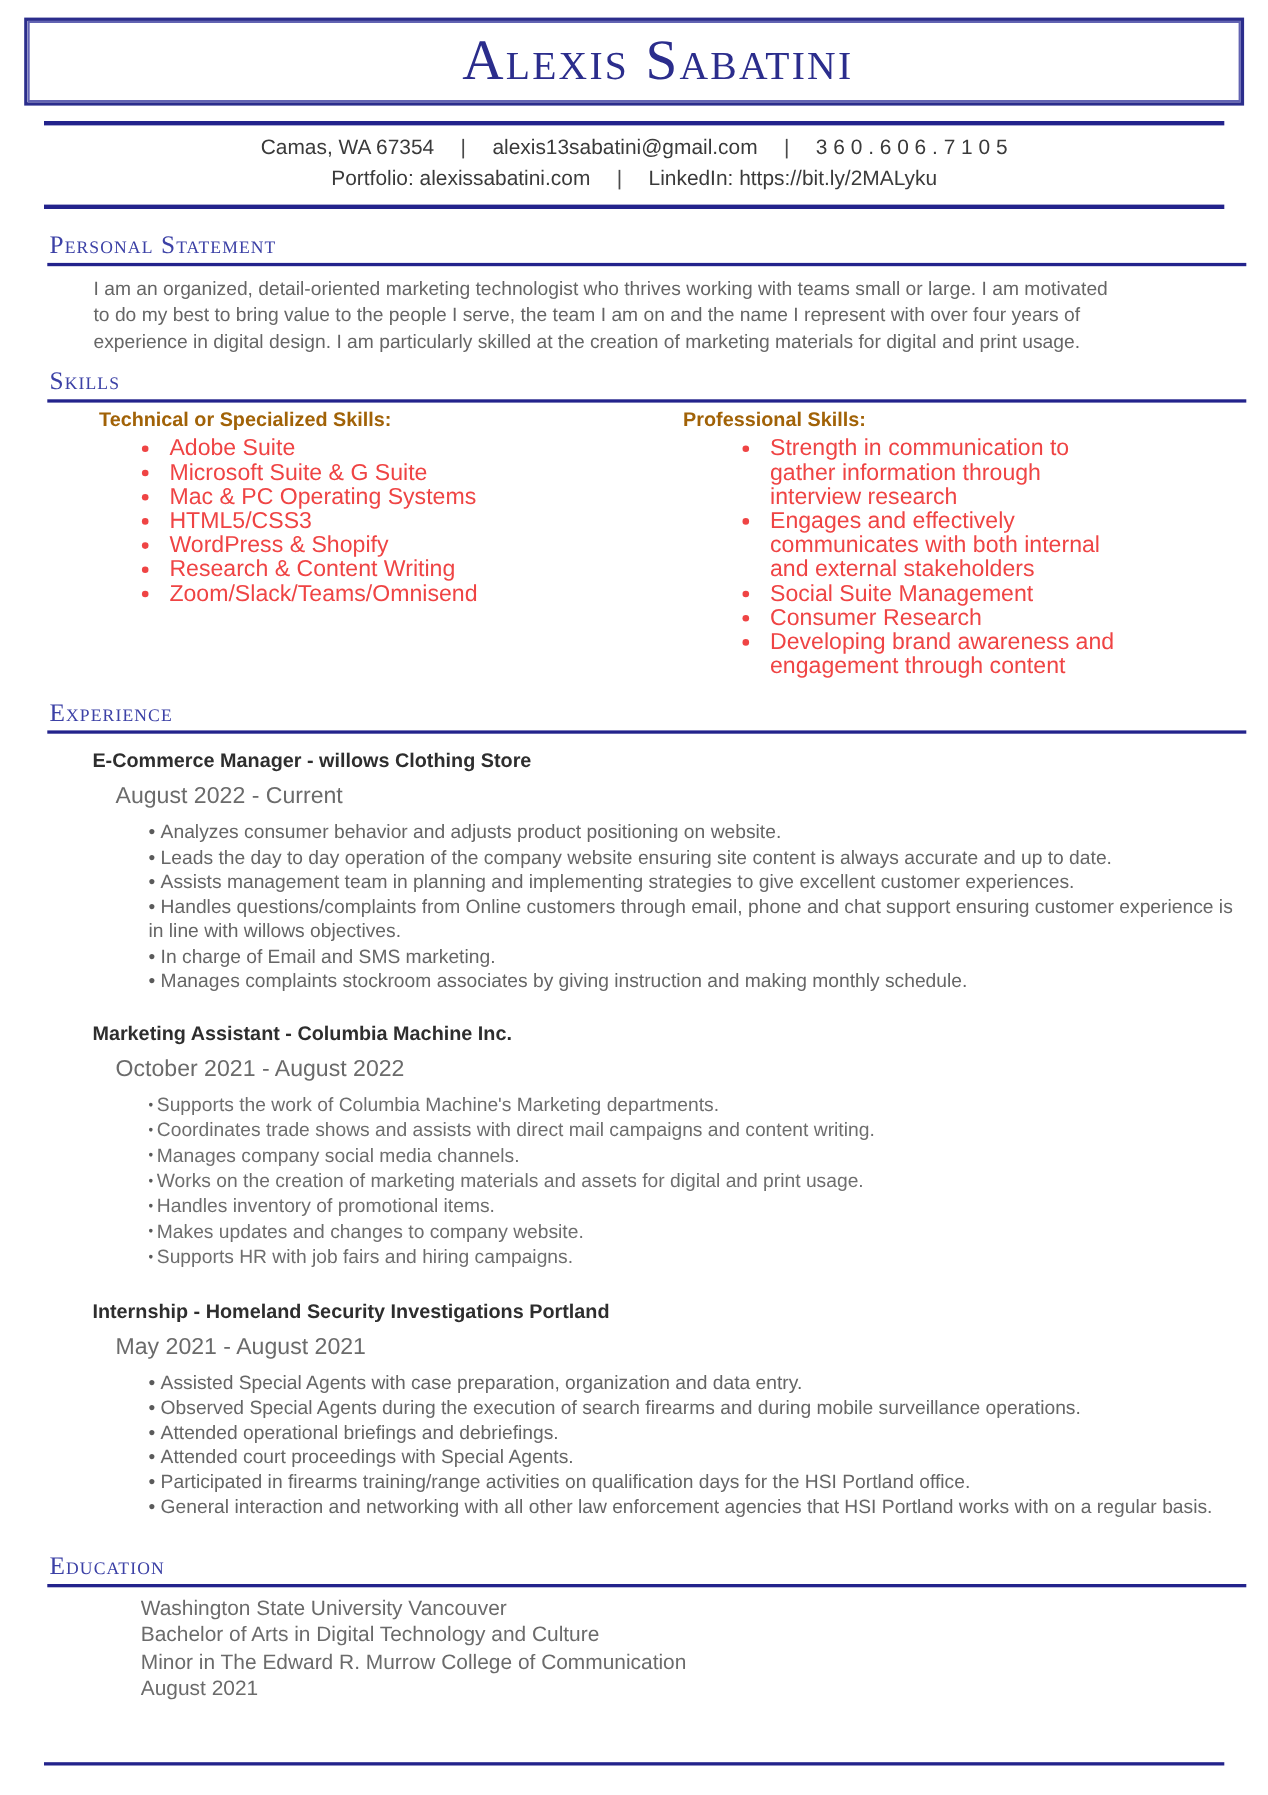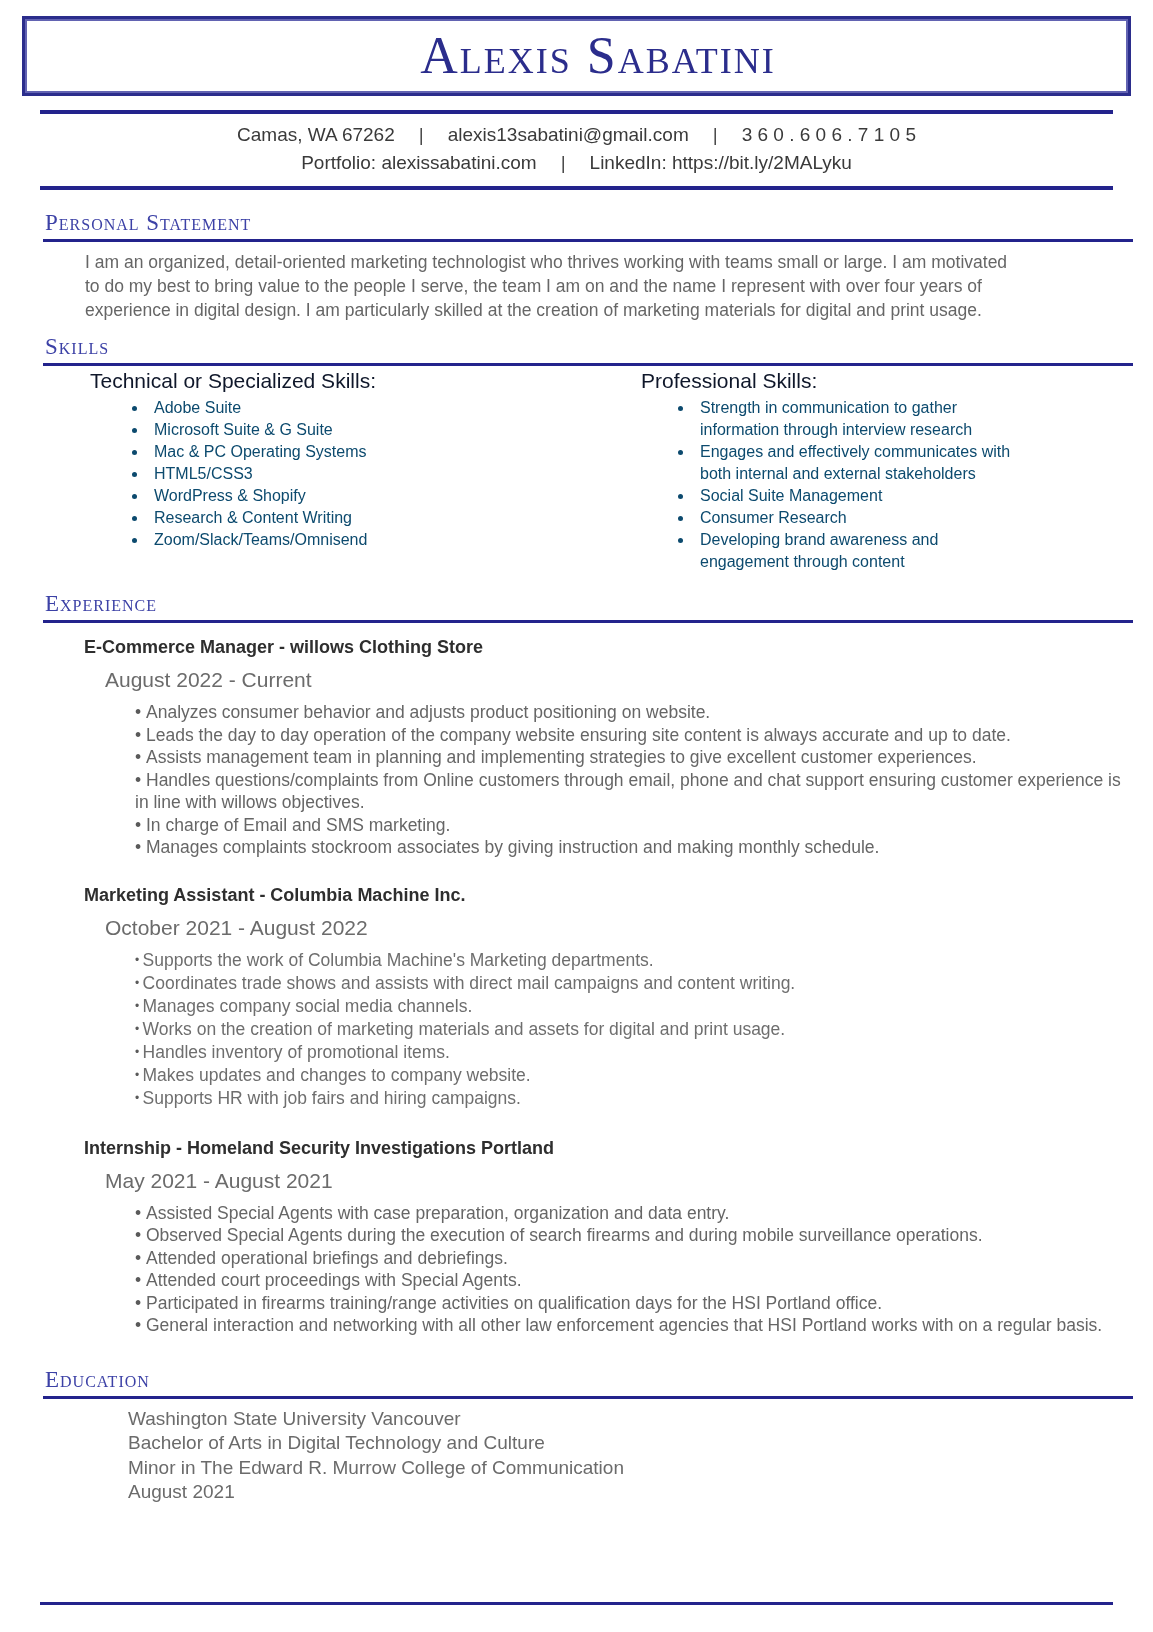--- a/index.html
+++ b/index.html
@@ -57,26 +57,26 @@
 
   .statement{
     margin:8px 0 0 42px;width:932px;
     font-size:17.5px;line-height:24px;color:#666666;
   }
 
   
   .skills-cols{display:flex;margin:4px 0 0 47px;}
   .skills-col-left{width:506px;flex:0 0 506px;}
   .skills-col-right{flex:1;}
-  .skills-header{font-size:21px;line-height:22px;font-weight:normal;color:#0f172a;}
-  .skills-col-right .skills-header{margin-left:45px;}
+  .skills-header{font-size:18px;line-height:22px;font-weight:bold;color:#a16207;}
+  .skills-col-right .skills-header{margin-left:25px;}
   .skills-col ul{margin-top:5px;list-style:disc outside;}
   .skills-col-left ul{padding-left:58px;}
   .skills-col-right ul{padding-left:98px;width:430px;}
-  .skills-col li{font-size:16px;line-height:22px;color:#0c4a6e;padding-left:6px;}
+  .skills-col li{font-size:21px;line-height:22px;color:#ef4444;padding-left:6px;}
   .skills-col-right li{max-width:332px;}
 
   
   .job{margin-top:24px;}
   .job-first{margin-top:12px;}
   .job-3{margin-top:26px;}
   .job-title{margin-left:41px;font-size:18px;line-height:24px;font-weight:bold;color:#2e2e2e;}
   .job-dates{margin:10px 0 0 62px;font-size:21px;line-height:22px;color:#6b6b6b;}
   .jbullets{margin:10px 0 0 92px;width:990px;}
   .jb{font-size:17.5px;line-height:22.5px;color:#666666;}
@@ -94,21 +94,21 @@
 <div class="page">
 
   <div class="name-box">
     <div class="name">Alexis Sabatini</div>
   </div>
 
   <div class="rule rule-a"></div>
 
   <div class="contact">
     <div class="contact-line">
-      <span>Camas, WA 67262</span><span class="pipe">|</span><span>alexis13sabatini@gmail.com</span><span class="pipe">|</span><span>3 6 0 . 6 0 6 . 7 1 0 5</span>
+      <span>Camas, WA 67354</span><span class="pipe">|</span><span>alexis13sabatini@gmail.com</span><span class="pipe">|</span><span>3 6 0 . 6 0 6 . 7 1 0 5</span>
     </div>
     <div class="contact-line">
       <span>Portfolio: alexissabatini.com</span><span class="pipe">|</span><span>LinkedIn: https://bit.ly/2MALyku</span>
     </div>
   </div>
 
   <div class="rule rule-b"></div>
 
   <div class="content">
 

